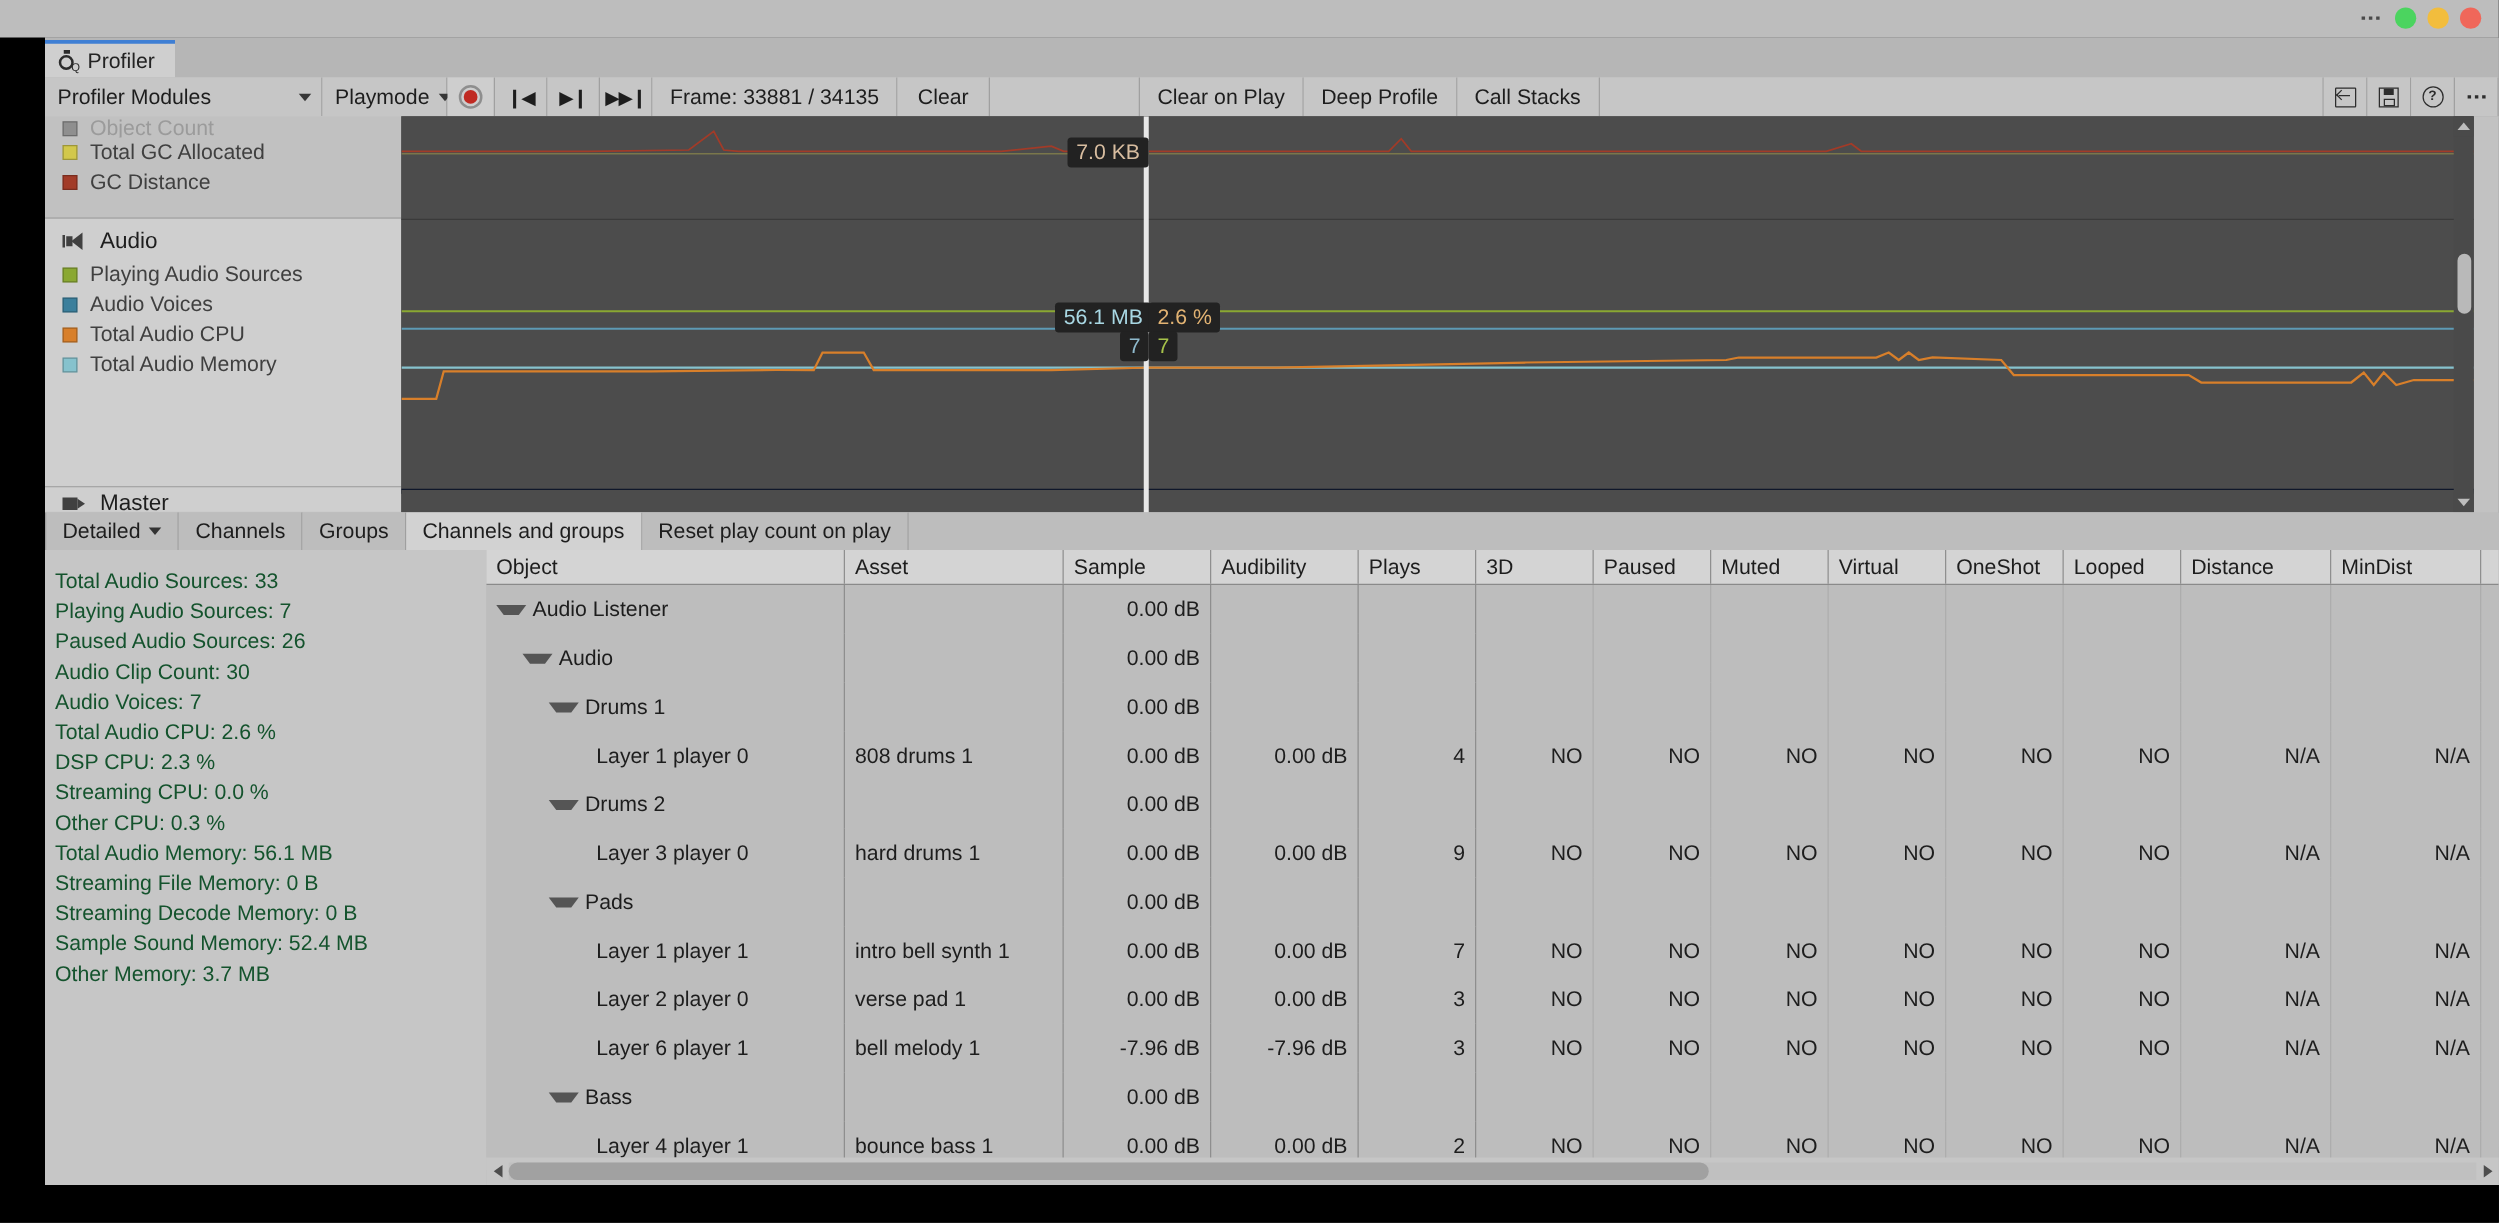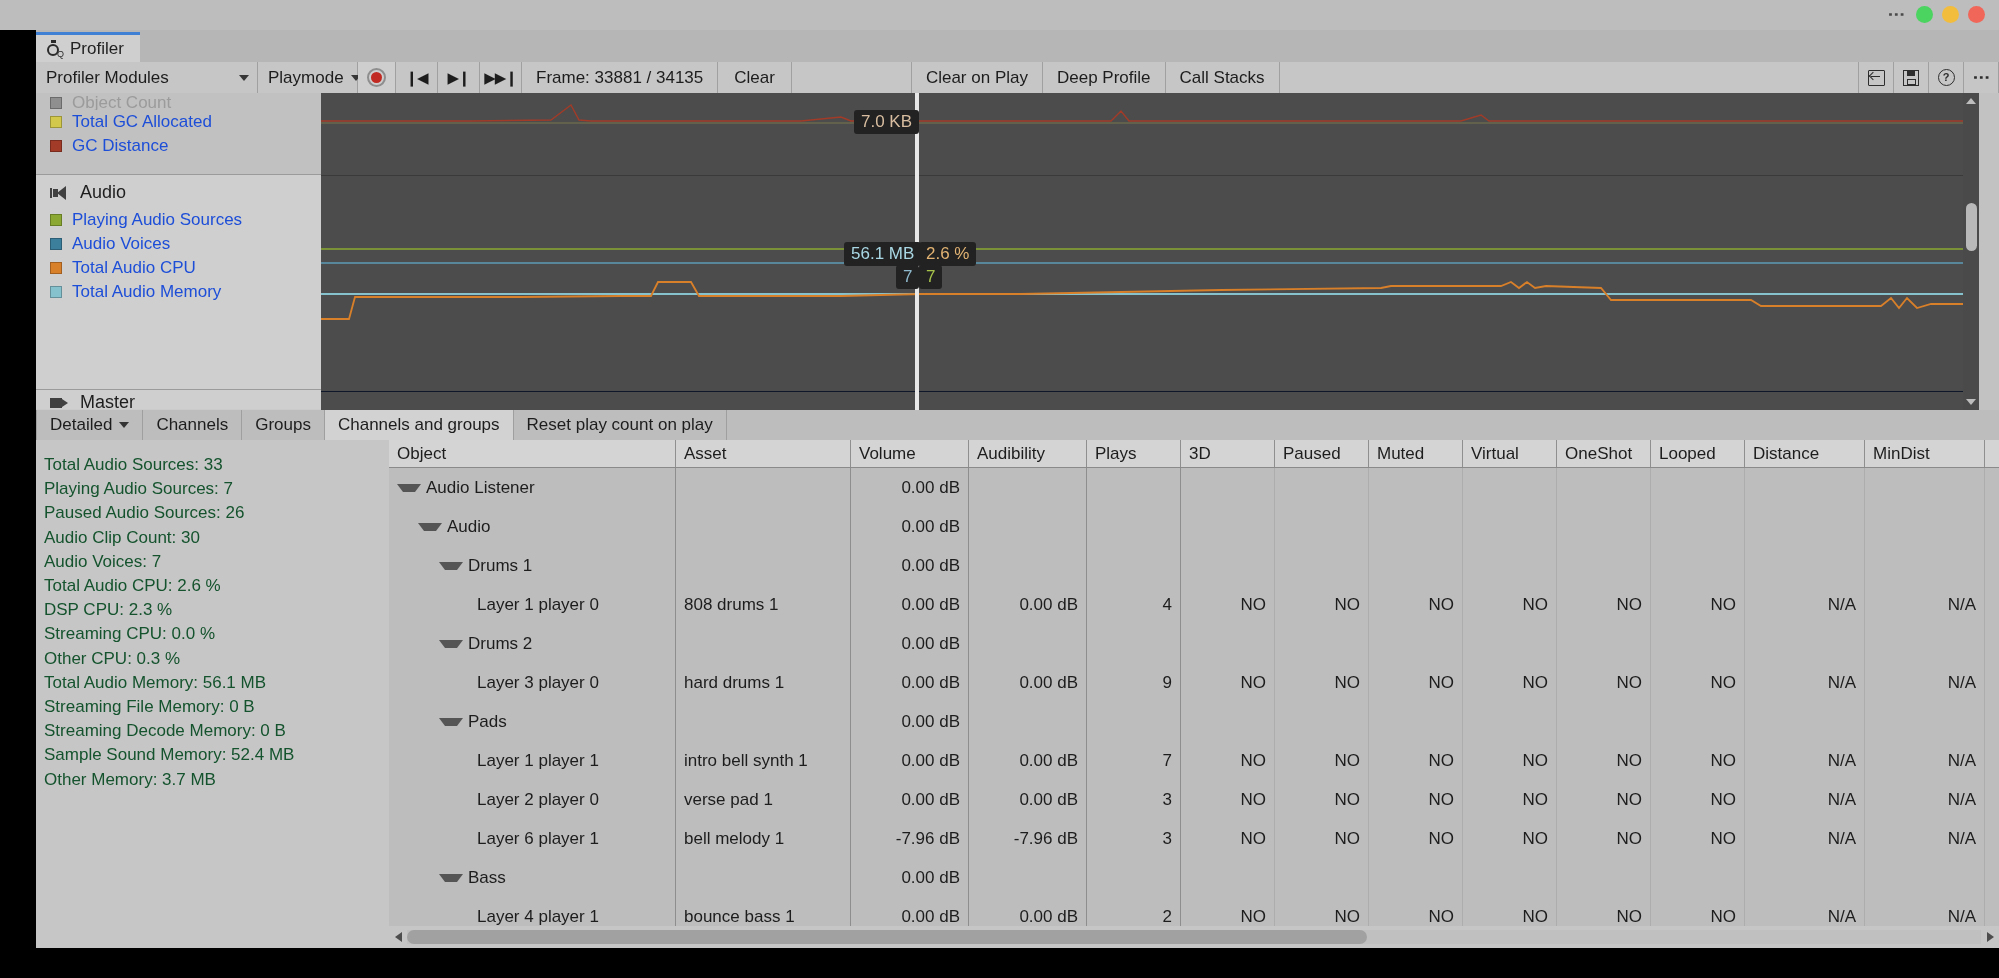--- a/index.html
+++ b/index.html
@@ -322,21 +322,21 @@
     border-bottom: 4px solid transparent;
     border-left: 6px solid #404040;
   }
 
   .legend-row {
     display: flex;
     align-items: center;
     gap: 10px;
     padding: 1px 0 1px 14px;
     font-size: 17px;
-    color: #1d4ed8;
+    color: #404040;
     height: 24px;
     box-sizing: border-box;
   }
   .legend-swatch {
     width: 12px; height: 12px;
     flex: 0 0 12px;
     border: 1px solid rgba(0,0,0,0.25);
     box-sizing: border-box;
   }
   .legend-row.clipped {
@@ -758,21 +758,21 @@
         <div class="stat-line">Streaming File Memory: 0 B</div>
         <div class="stat-line">Streaming Decode Memory: 0 B</div>
         <div class="stat-line">Sample Sound Memory: 52.4 MB</div>
         <div class="stat-line">Other Memory: 3.7 MB</div>
       </div>
 
       <div class="table-pane">
         <div class="table-header" id="table-header">
             <div class="th" style="width: 287px;">Object</div>
             <div class="th" style="width: 175px;">Asset</div>
-            <div class="th" style="width: 118px;">Volume</div>
+            <div class="th" style="width: 118px;">Sample</div>
             <div class="th" style="width: 118px;">Audibility</div>
             <div class="th" style="width: 94px;">Plays</div>
             <div class="th" style="width: 94px;">3D</div>
             <div class="th" style="width: 94px;">Paused</div>
             <div class="th" style="width: 94px;">Muted</div>
             <div class="th" style="width: 94px;">Virtual</div>
             <div class="th" style="width: 94px;">OneShot</div>
             <div class="th" style="width: 94px;">Looped</div>
             <div class="th" style="width: 120px;">Distance</div>
             <div class="th" style="width: 120px;">MinDist</div>

